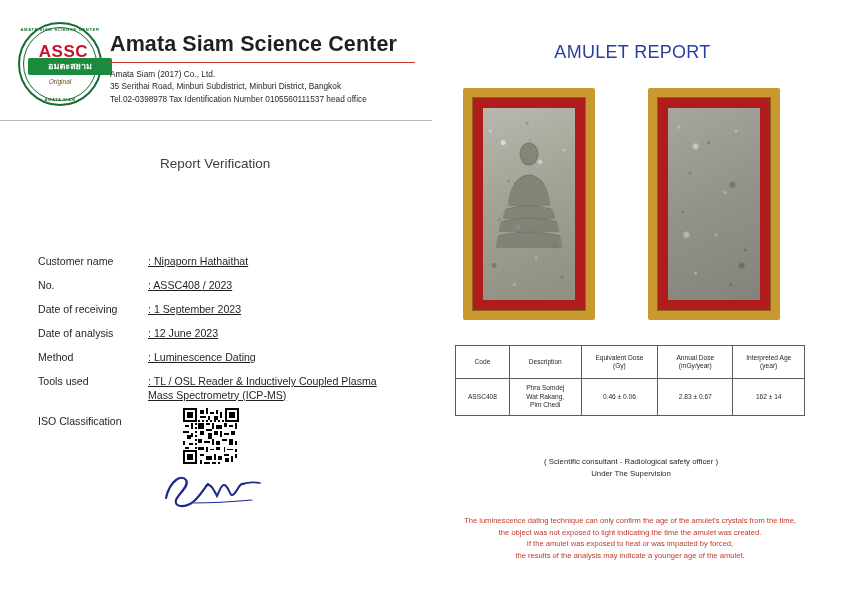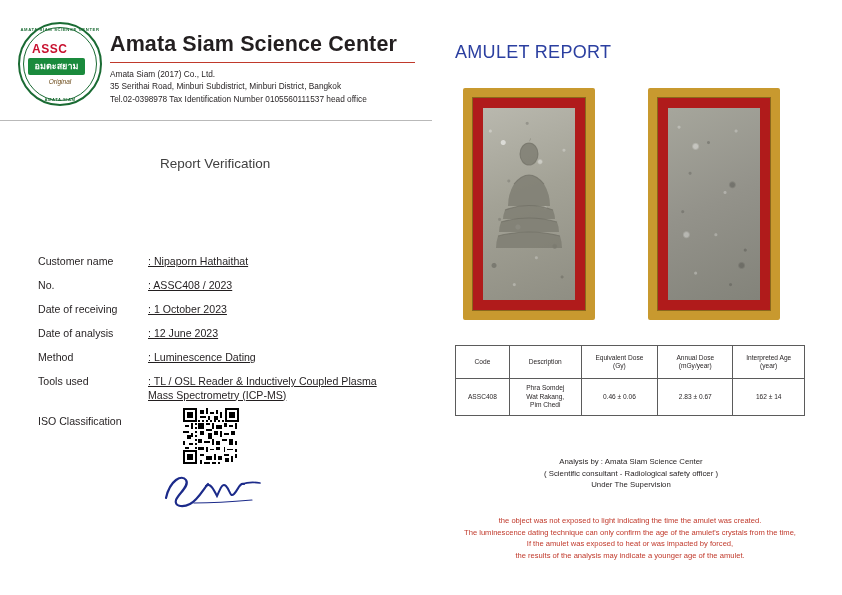--- a/index.html
+++ b/index.html
@@ -70,31 +70,31 @@
     font-size: 4.2px;
     letter-spacing: 0.5px;
     color: #1a6b33;
     font-weight: bold;
   }
   .logo-assc {
     position: absolute;
     left: 14px;
     top: 20px;
     width: 56px;
-    text-align: left;
-    font-size: 12px;
+    text-align: right;
+    font-size: 17px;
     font-weight: bold;
     color: #c8102e;
     letter-spacing: 0.5px;
   }
   .logo-green-bar {
     position: absolute;
     left: 10px;
     top: 36px;
-    width: 57px;
+    width: 84px;
     height: 17px;
     background: #1a8a3c;
     border-radius: 2px;
     color: #fff;
     font-size: 9px;
     text-align: center;
     line-height: 17px;
     font-weight: bold;
   }
   .logo-original {
@@ -211,20 +211,21 @@
     line-height: 15px;
     color: #231f20;
   }
 
   
   .amulet-report-title {
     position: absolute;
     left: 455px;
     top: 42px;
     width: 355px;
+    text-align: center;
     font-size: 18px;
     color: #2b3fa0;
     letter-spacing: 0.3px;
   }
 
   .frames {
     position: absolute;
     left: 455px;
     top: 88px;
     width: 355px;
@@ -400,21 +401,21 @@
     <div class="field-row">
       <div class="field-label">Customer name</div>
       <div class="field-value">: Nipaporn Hathaithat</div>
     </div>
     <div class="field-row">
       <div class="field-label">No.</div>
       <div class="field-value">: ASSC408 / 2023</div>
     </div>
     <div class="field-row">
       <div class="field-label">Date of receiving</div>
-      <div class="field-value">: 1 October 2023</div>
+      <div class="field-value">: 1 September 2023</div>
     </div>
     <div class="field-row">
       <div class="field-label">Date of analysis</div>
       <div class="field-value">: 12 June 2023</div>
     </div>
     <div class="field-row">
       <div class="field-label">Method</div>
       <div class="field-value">: Luminescence Dating</div>
     </div>
     <div class="field-row tall">
@@ -587,25 +588,24 @@
 Wat Rakang,
 Pim Chedi</td>
         <td>0.46 ± 0.06</td>
         <td>2.83 ± 0.67</td>
         <td>162 ± 14</td>
       </tr>
     </tbody>
   </table>
 
   <div class="analysis-by">
-    <div>Analysis by :  Amata Siam Science Center</div>
     <div>( Scientific consultant - Radiological safety officer )</div>
     <div>Under The Supervision</div>
   </div>
 
   <div class="disclaimer">
+    <div>The luminescence dating technique can only confirm the age of the amulet's crystals from the time,</div>
     <div>the object was not exposed to light indicating the time the amulet was created.</div>
-    <div>The luminescence dating technique can only confirm the age of the amulet's crystals from the time,</div>
     <div>If the amulet was exposed to heat or was impacted by forced,</div>
     <div>the results of the analysis may indicate a younger age of the amulet.</div>
   </div>
 
 </div>
 
 </body></html>

